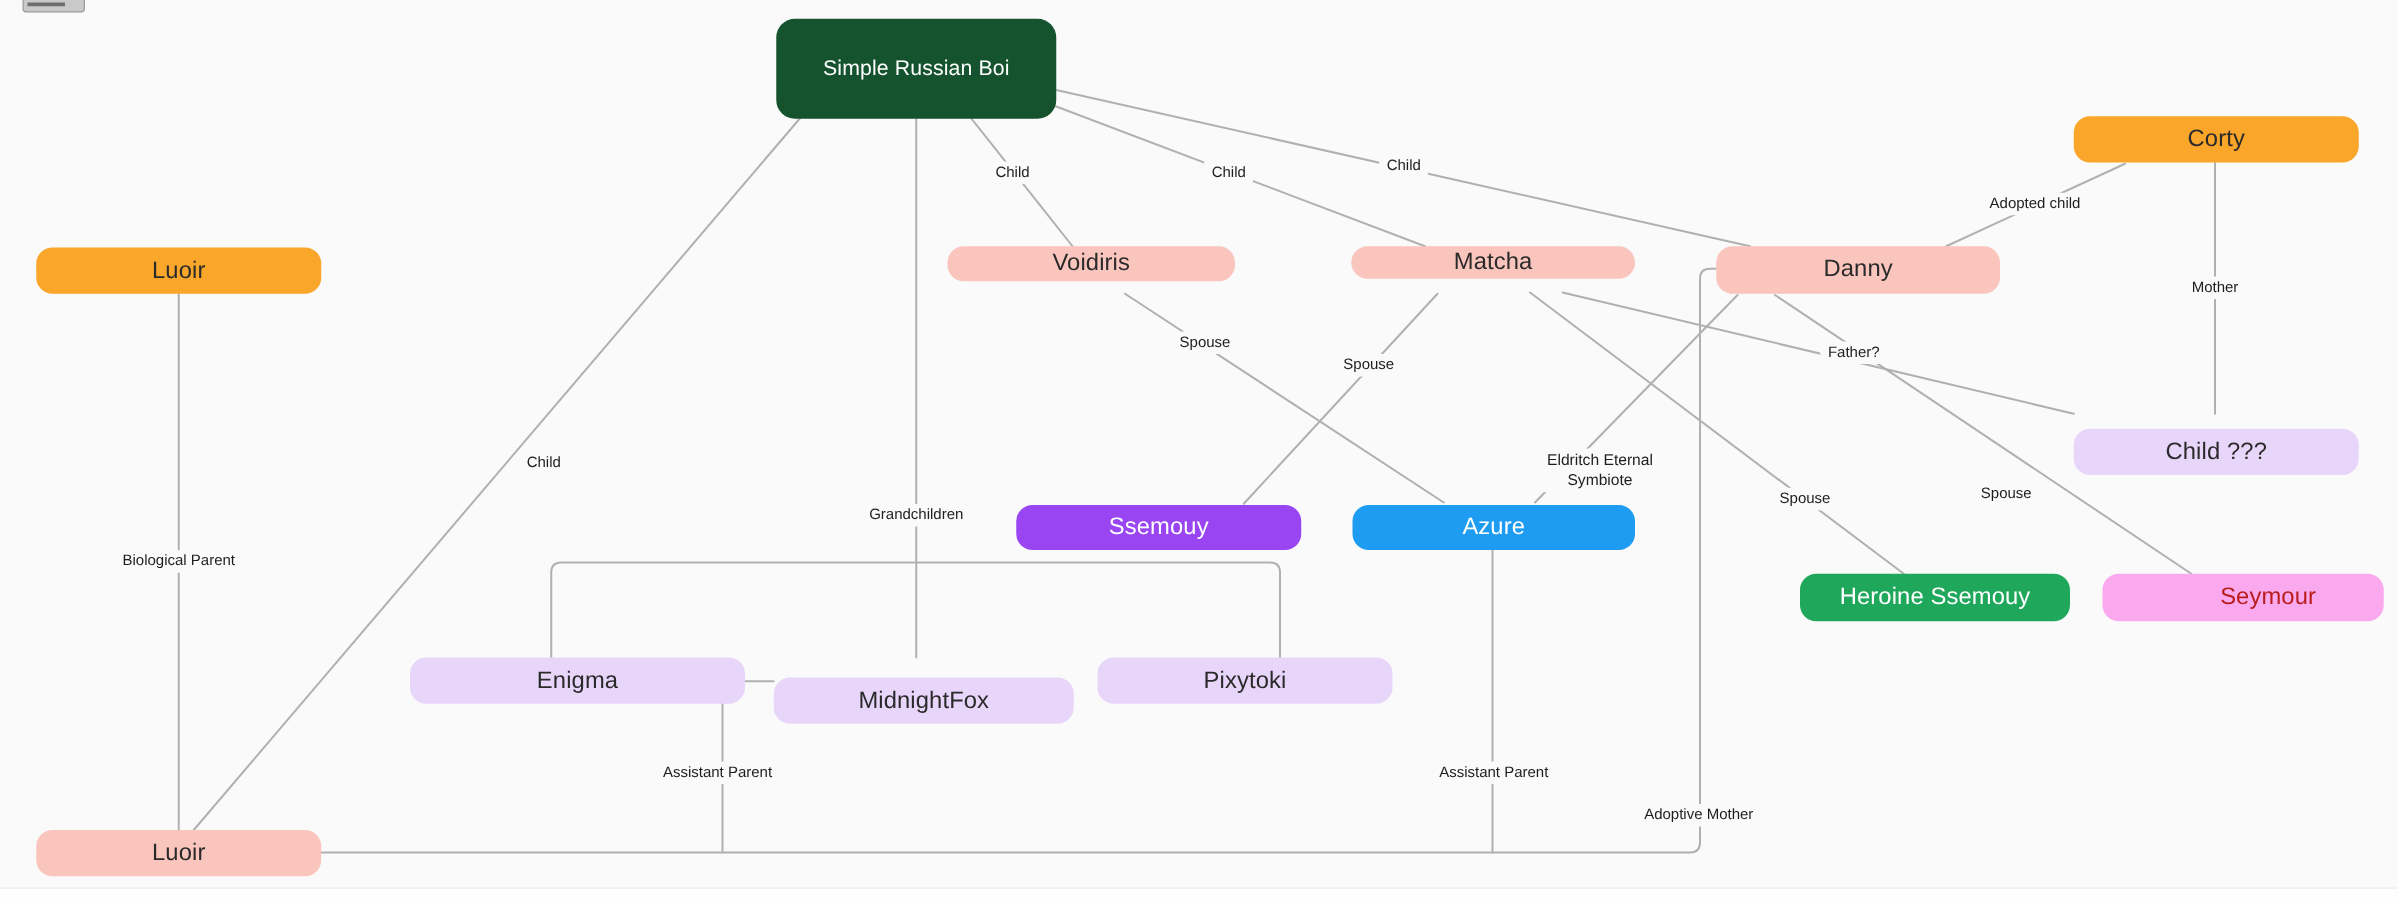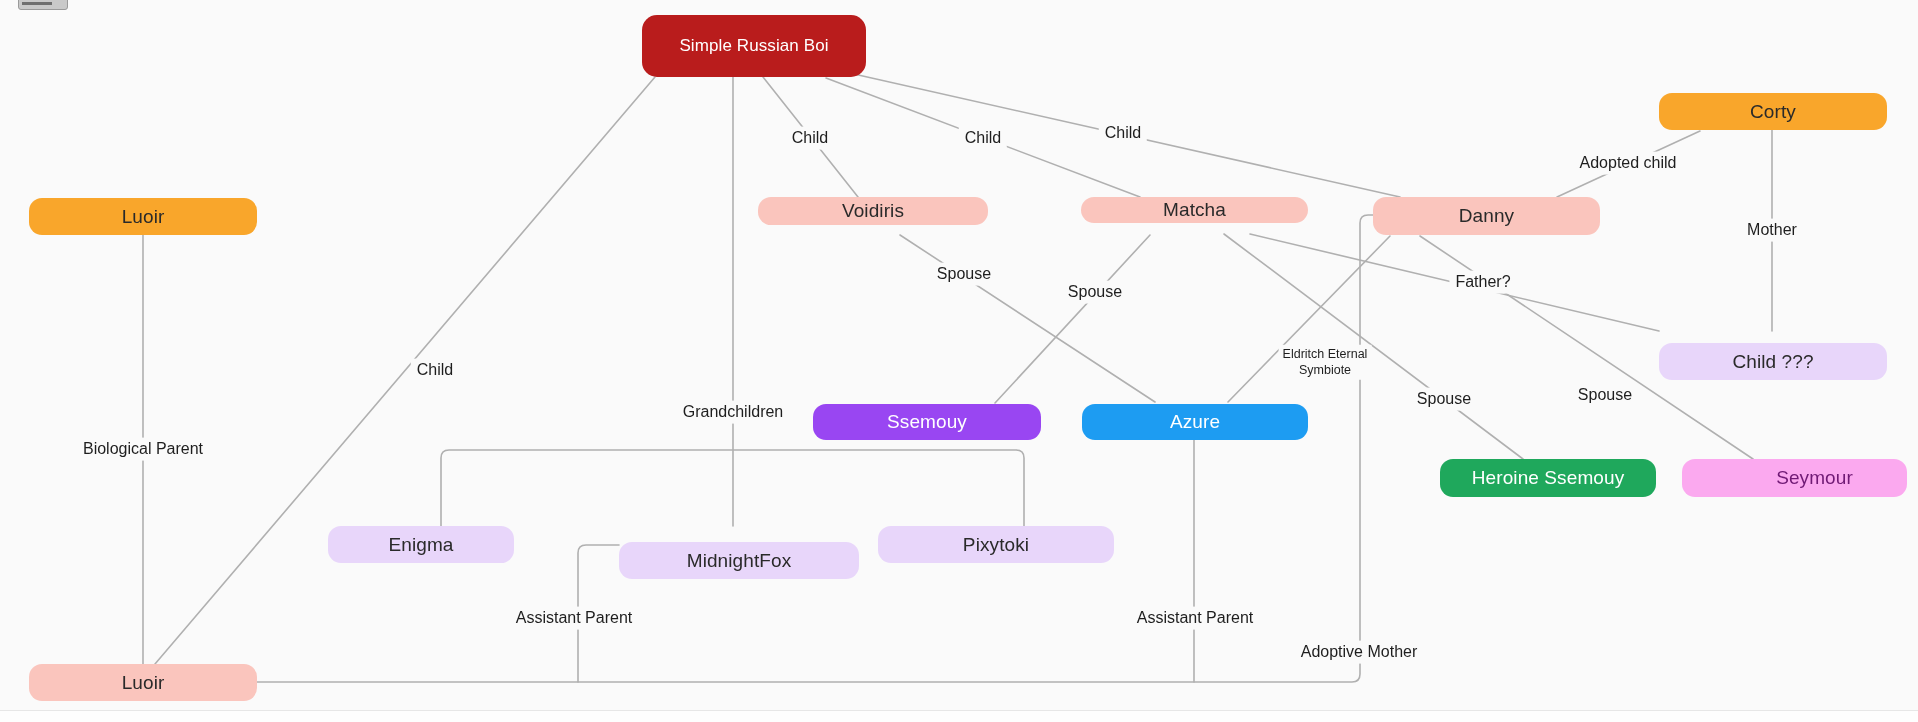--- a/index.html
+++ b/index.html
@@ -4,21 +4,21 @@
 <style>
   html,body{margin:0;padding:0;background:#ffffff;font-family:"Liberation Sans",sans-serif;}
   #stage{position:relative;width:1918px;height:722px;background:#FAFAFA;overflow:hidden;}
   #edge-svg{position:absolute;left:0;top:0;width:100%;height:100%;}
   #edge-svg path{fill:none;stroke:#B0B0B0;stroke-width:1.6;stroke-linecap:round;}
   .node{position:absolute;display:flex;align-items:center;justify-content:center;
         border-radius:13px;font-size:19px;letter-spacing:.1px;cursor:default;
         box-sizing:border-box;user-select:none;}
   .node.big{border-radius:15px;font-size:17px;}
   .edge-label{position:absolute;transform:translate(-50%,-50%);background:#FAFAFA;
-        color:#1E1E1E;font-size:16px;padding:1px 6px;white-space:pre-line;
+        color:#1E1E1E;font-size:12px;padding:1px 6px;white-space:pre-line;
         text-align:center;line-height:1.3;}
   .edge-label.small{font-size:12.5px;padding:1px 4px;}
   #browser-artifact{position:absolute;left:18px;top:-3px;width:48px;height:11px;
         background:#c9c9c9;border:1px solid #9a9a9a;border-radius:3px;overflow:hidden;}
   #browser-artifact:before{content:"";position:absolute;left:3px;top:4px;width:30px;height:3px;background:#6f6f6f;}
   #bottom-hairline{position:absolute;left:0;bottom:11px;width:100%;height:1px;background:#E7E7E7;}
   #bottom-strip{position:absolute;left:0;bottom:0;width:100%;height:11px;background:#FEFEFE;}
 </style>
 </head>
 <body>
@@ -46,44 +46,44 @@
     </svg>
   <div id="labels">
       <div class="edge-label" style="left: 810px; top: 138px;">Child</div>
       <div class="edge-label" style="left: 983px; top: 138px;">Child</div>
       <div class="edge-label" style="left: 1123px; top: 133px;">Child</div>
       <div class="edge-label" style="left: 1628px; top: 163px;">Adopted child</div>
       <div class="edge-label" style="left: 1772px; top: 230px;">Mother</div>
       <div class="edge-label" style="left: 964px; top: 274px;">Spouse</div>
       <div class="edge-label" style="left: 1095px; top: 292px;">Spouse</div>
       <div class="edge-label" style="left: 1483px; top: 282px;">Father?</div>
-      <div class="edge-label small" style="left: 1280px; top: 362px; margin-left: 45px;">Eldritch Eternal
+      <div class="edge-label small" style="left: 1280px; top: 376px;">Eldritch Eternal
 Symbiote</div>
       <div class="edge-label" style="left: 435px; top: 370px;">Child</div>
       <div class="edge-label" style="left: 733px; top: 412px;">Grandchildren</div>
       <div class="edge-label" style="left: 1444px; top: 399px;">Spouse</div>
       <div class="edge-label" style="left: 1605px; top: 395px;">Spouse</div>
       <div class="edge-label" style="left: 143px; top: 449px;">Biological Parent</div>
       <div class="edge-label" style="left: 574px; top: 618px;">Assistant Parent</div>
       <div class="edge-label" style="left: 1195px; top: 618px;">Assistant Parent</div>
       <div class="edge-label" style="left: 1359px; top: 652px;">Adoptive Mother</div>
     </div>
   <div id="nodes">
-      <div class="node big" style="left: 642px; top: 15px; width: 224px; height: 62px; background: #b91c1c; color: rgb(255, 255, 255);">Simple Russian Boi</div>
+      <div class="node big" style="left: 621px; top: 15px; width: 224px; height: 80px; background: #14532d; color: rgb(255, 255, 255);">Simple Russian Boi</div>
       <div class="node" style="left: 1659px; top: 93px; width: 228px; height: 37px; background: rgb(249, 166, 43); color: rgb(42, 42, 42);">Corty</div>
       <div class="node" style="left: 29px; top: 198px; width: 228px; height: 37px; background: rgb(249, 166, 43); color: rgb(42, 42, 42);">Luoir</div>
       <div class="node" style="left: 758px; top: 197px; width: 230px; height: 28px; background: rgb(250, 197, 189); color: rgb(42, 42, 42);">Voidiris</div>
       <div class="node" style="left: 1081px; top: 197px; width: 227px; height: 26px; background: rgb(250, 197, 189); color: rgb(42, 42, 42);">Matcha</div>
       <div class="node" style="left: 1373px; top: 197px; width: 227px; height: 38px; background: rgb(250, 197, 189); color: rgb(42, 42, 42);">Danny</div>
       <div class="node" style="left: 1659px; top: 343px; width: 228px; height: 37px; background: rgb(232, 214, 250); color: rgb(42, 42, 42);">Child ???</div>
       <div class="node" style="left: 813px; top: 404px; width: 228px; height: 36px; background: rgb(153, 70, 242); color: rgb(255, 255, 255);">Ssemouy</div>
       <div class="node" style="left: 1082px; top: 404px; width: 226px; height: 36px; background: rgb(29, 156, 242); color: rgb(255, 255, 255);">Azure</div>
       <div class="node" style="left: 1440px; top: 459px; width: 216px; height: 38px; background: rgb(31, 168, 92); color: rgb(255, 255, 255);">Heroine Ssemouy</div>
-      <div class="node" style="left: 1682px; top: 459px; width: 225px; height: 38px; background: rgb(251, 169, 239); color: #701a75; padding-left: 40px;">Seymour</div>
-      <div class="node" style="left: 328px; top: 526px; width: 186px; height: 37px; background: rgb(232, 214, 250); color: rgb(42, 42, 42);">Enigma</div>
+      <div class="node" style="left: 1682px; top: 459px; width: 225px; height: 38px; background: rgb(251, 169, 239); color: #b91c1c; padding-left: 40px;">Seymour</div>
+      <div class="node" style="left: 328px; top: 526px; width: 268px; height: 37px; background: rgb(232, 214, 250); color: rgb(42, 42, 42);">Enigma</div>
       <div class="node" style="left: 619px; top: 542px; width: 240px; height: 37px; background: rgb(232, 214, 250); color: rgb(42, 42, 42);">MidnightFox</div>
       <div class="node" style="left: 878px; top: 526px; width: 236px; height: 37px; background: rgb(232, 214, 250); color: rgb(42, 42, 42);">Pixytoki</div>
       <div class="node" style="left: 29px; top: 664px; width: 228px; height: 37px; background: rgb(250, 197, 189); color: rgb(42, 42, 42);">Luoir</div>
     </div>
   <div id="browser-artifact"></div>
   <div id="bottom-hairline"></div>
   <div id="bottom-strip"></div>
 </div>
 
 </body></html>

